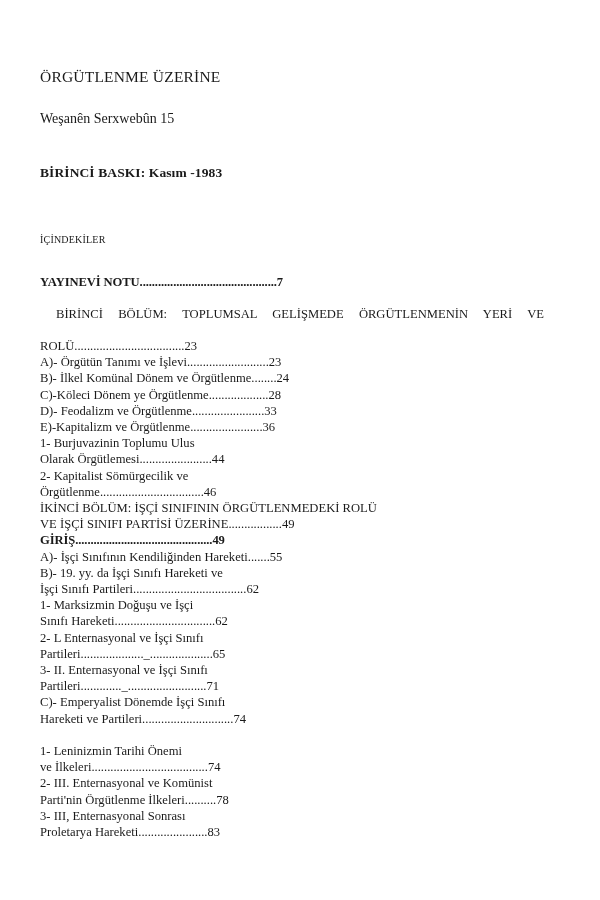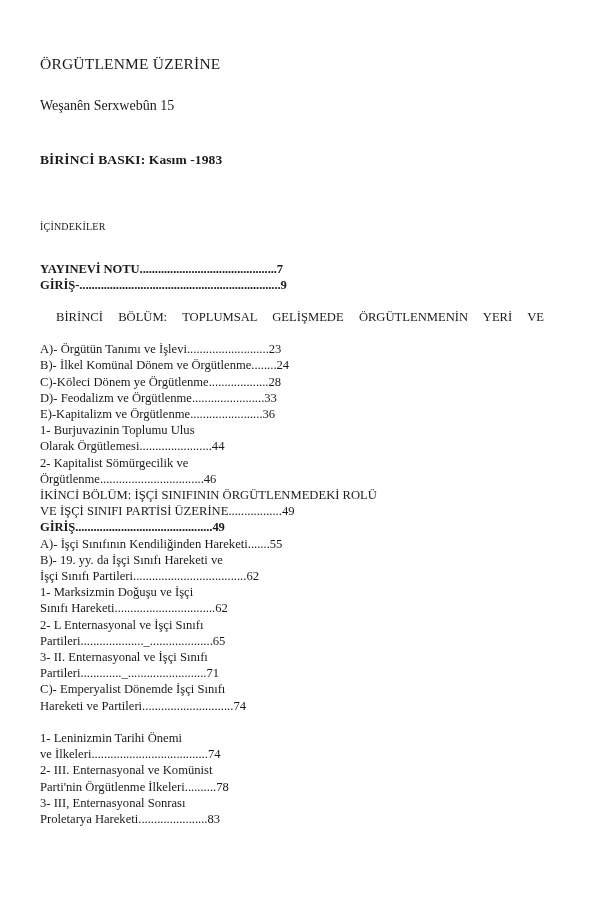--- a/index.html
+++ b/index.html
@@ -19,21 +19,21 @@
     position: relative;
     width: 600px;
     height: 900px;
     padding: 0;
     box-sizing: border-box;
   }
 
   .content {
     position: absolute;
     left: 40px;
-    top: 55px;
+    top: 68px;
     width: 520px;
   }
 
   
   .book-title {
     font-size: 15.5px;
     line-height: 1.2;
     letter-spacing: 0.2px;
     margin: 0 0 24px 0;
     font-weight: normal;
@@ -97,22 +97,22 @@
     <div class="book-title">ÖRGÜTLENME ÜZERİNE</div>
 
     <div class="series-line">Weşanên Serxwebûn 15</div>
 
     <div class="edition-line">BİRİNCİ BASKI: Kasım -1983</div>
 
     <div class="toc-heading">İÇİNDEKİLER</div>
 
     <div class="toc">
         <div class="toc-line bold">YAYINEVİ NOTU.............................................7</div>
-        <div class="toc-line bold">GİRİŞ-..................................................................9</div>
         <div class="toc-line toc-block-justify">BİRİNCİ BÖLÜM: TOPLUMSAL GELİŞMEDE ÖRGÜTLENMENİN YERİ VE</div>
+        <div class="toc-line">ROLÜ...................................23</div>
         <div class="toc-line">A)- Örgütün Tanımı ve İşlevi..........................23</div>
         <div class="toc-line">B)- İlkel Komünal Dönem ve Örgütlenme........24</div>
         <div class="toc-line">C)-Köleci Dönem ye Örgütlenme...................28</div>
         <div class="toc-line">D)- Feodalizm ve Örgütlenme.......................33</div>
         <div class="toc-line">E)-Kapitalizm ve Örgütlenme.......................36</div>
         <div class="toc-line">1- Burjuvazinin Toplumu Ulus</div>
         <div class="toc-line">Olarak Örgütlemesi.......................44</div>
         <div class="toc-line">2- Kapitalist Sömürgecilik ve</div>
         <div class="toc-line">Örgütlenme.................................46</div>
         <div class="toc-line">İKİNCİ BÖLÜM: İŞÇİ SINIFININ ÖRGÜTLENMEDEKİ ROLÜ</div>

